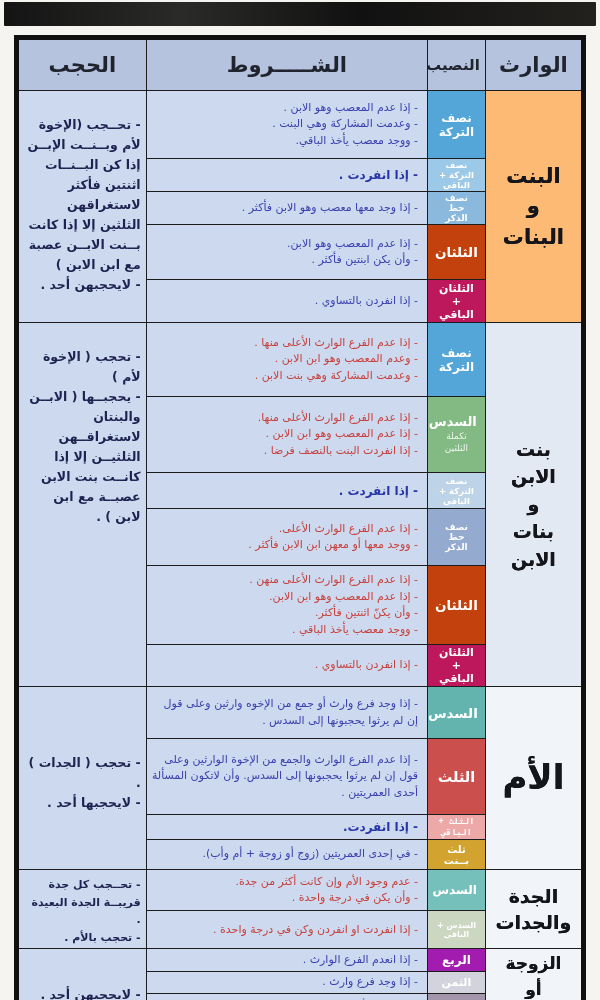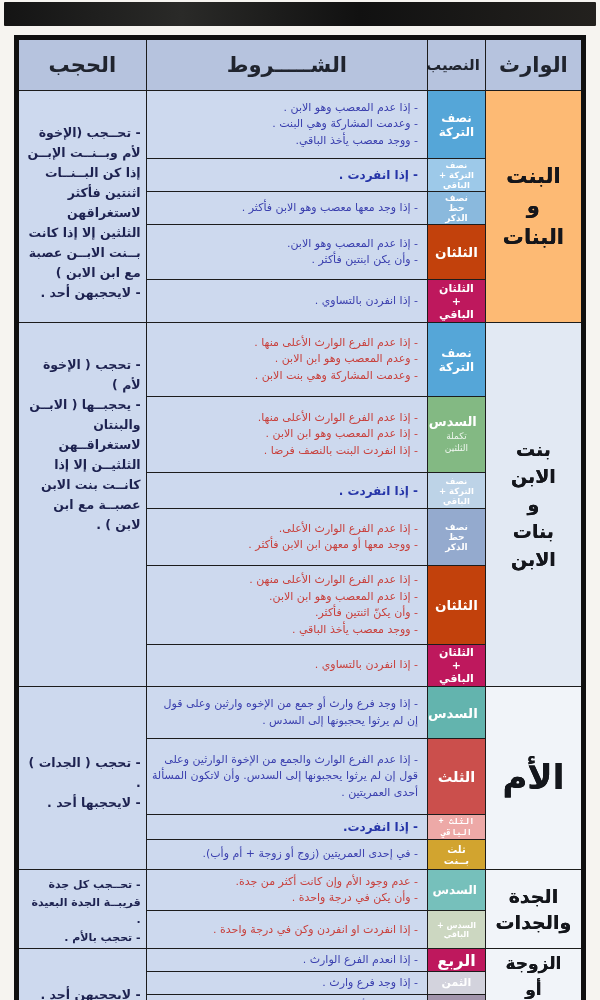--- a/index.html
+++ b/index.html
@@ -73,21 +73,21 @@
 
   td.hajb{
     background:#cdd9ee;
     color:#1d2250;
     font-size:12.5px;
     font-weight:bold;
     line-height:1.6;
     white-space:pre-line;
     text-align:right;
     vertical-align:top;
-    padding-top:32px;
+    padding-top:24px;
   }
   td.hajb.b3,td.hajb.b5{vertical-align:middle;padding-top:12px;}
 
   td.share{
     text-align:center;
     font-weight:bold;
     color:#ffffff;
     padding:1px 8px;
   }
   .s-blue   {background:#55a6d8;font-size:12px;}
@@ -98,21 +98,21 @@
   .s-green  {background:#83b983;font-size:13px;line-height:1.3;}
   .s-green .sub{display:block;font-size:9px;font-weight:normal;color:#eef6ee;}
   .s-ltblue2{background:#bdd3e7;color:#23366e;font-size:8.5px;}
   .s-slate  {background:#94aace;font-size:9px;}
   .s-teal   {background:#63b4ae;font-size:13.5px;}
   .s-red    {background:#cb4f4c;font-size:14.5px;}
   .s-pink2  {background:#eda9a7;font-size:8.5px;font-family:Liberation Mono, monospace;}
   .s-gold   {background:#d2a42f;font-size:10px;}
   .s-teal2  {background:#76c0bb;font-size:12px;}
   .s-sage   {background:#ccd7c1;color:#f8fbf6;font-size:8px;}
-  .s-tan    {background:#be185d;font-size:16px;}
+  .s-tan    {background:#a21caf;font-size:12px;}
   .s-gray   {background:#d3d3dd;color:#1d2b66;font-size:11px;}
   .s-mauve  {background:#a295ac;font-size:7.5px;}
 </style>
 </head>
 <body>
 
 <div class="top-strip"></div>
 
 <table class="main">
   <colgroup>

